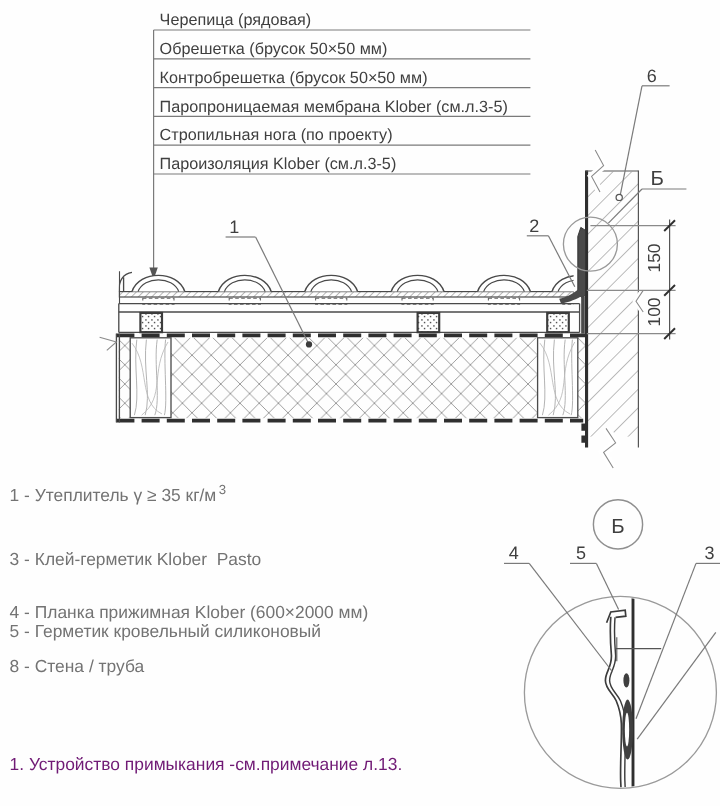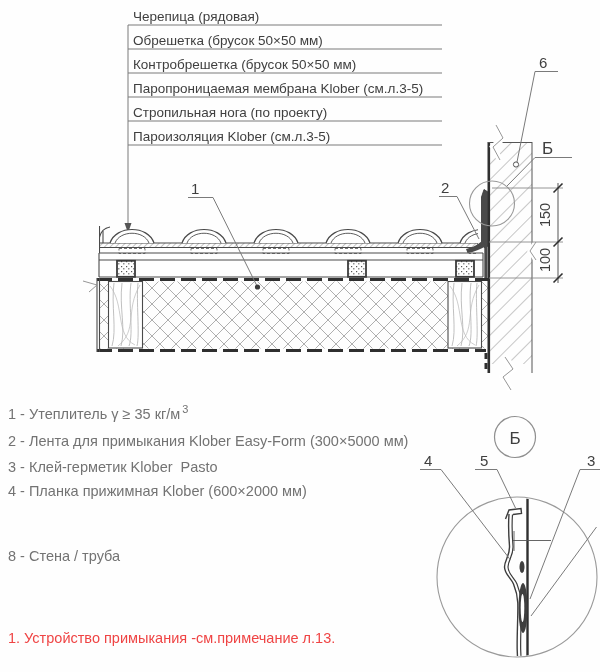--- a/index.html
+++ b/index.html
@@ -11,21 +11,21 @@
   .svg-label { font-family:"Liberation Sans", sans-serif; fill:#3f3f3f; }
   .callout-label { font-size:13.5px; }
   .marker-label { font-size:15px; }
   .dim-label { font-size:14.5px; }
   .detail-letter { font-size:17px; }
   .legend-row {
     position:absolute; left:8px; font-size:14.5px; color:#737373; white-space:pre;
   }
   .legend-sup { font-size:11px; vertical-align:super; margin-left:2px; }
   .note-row {
-    position:absolute; left:8px; top:630px; font-size:14.5px; color:#ef4444; white-space:pre;
+    position:absolute; left:8px; top:630px; font-size:14.5px; color:#701a75; white-space:pre;
   }
   .thin  { stroke:#7a7a7a; stroke-width:1; fill:none; }
   .draw  { stroke:#4a4a4a; stroke-width:1.1; fill:none; }
   .light { stroke:#8a8a8a; stroke-width:0.9; fill:none; }
 </style>
 </head>
 <body>
 
 <div class="page">
 
@@ -202,20 +202,20 @@
       <line x1="497" y1="469.5" x2="515.5" y2="508" class="thin"></line>
 
       <text x="587" y="466" class="svg-label marker-label">3</text>
       <line x1="580" y1="469.5" x2="600" y2="469.5" class="thin"></line>
       <line x1="580" y1="469.5" x2="530" y2="599" class="thin"></line>
       <line x1="596.5" y1="527" x2="531" y2="616" class="thin"></line>
     </g>
   </svg>
 
   <div class="legend-row" style="top:403px;"><span>1 - Утеплитель γ ≥ 35 кг/м</span><span class="legend-sup">3</span></div>
-  <div class="legend-row" style="top:433px;"><span>2 - Лента для примыкания Klober Easy-Form (300×5000 мм)</span></div>
   <div class="legend-row" style="top:459px;"><span>3 - Клей-герметик Klober  Pasto</span></div>
-  <div class="legend-row" style="top:483px;text-align:right;"><span>4 - Планка прижимная Klober (600×2000 мм)</span></div>
+  <div class="legend-row" style="top:503px;text-align:right;"><span>4 - Планка прижимная Klober (600×2000 мм)</span></div>
+  <div class="legend-row" style="top:519px;"><span>5 - Герметик кровельный силиконовый</span></div>
   <div class="legend-row" style="top:548px;"><span>8 - Стена / труба</span></div>
 
   <div class="note-row"><span>1. Устройство примыкания -см.примечание л.13.</span></div>
 
 </div>
 
 </body></html>

